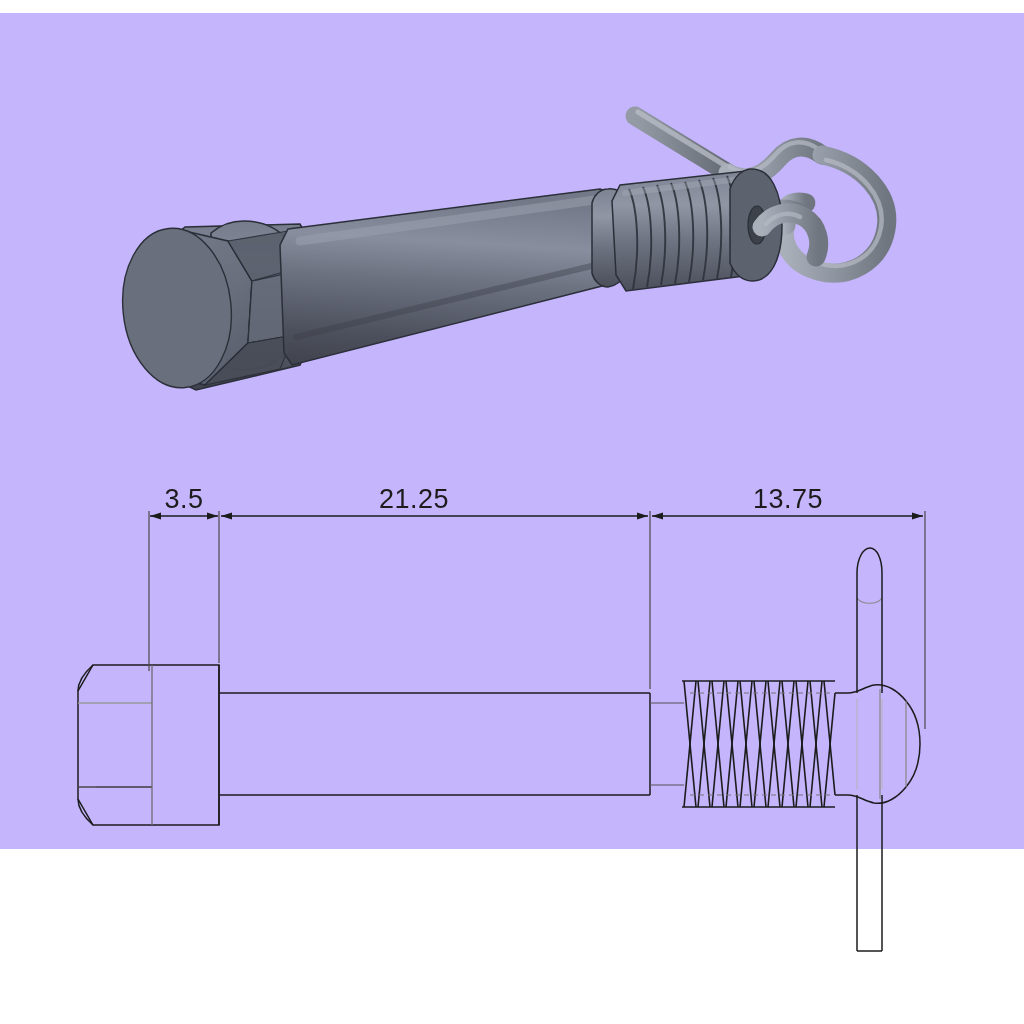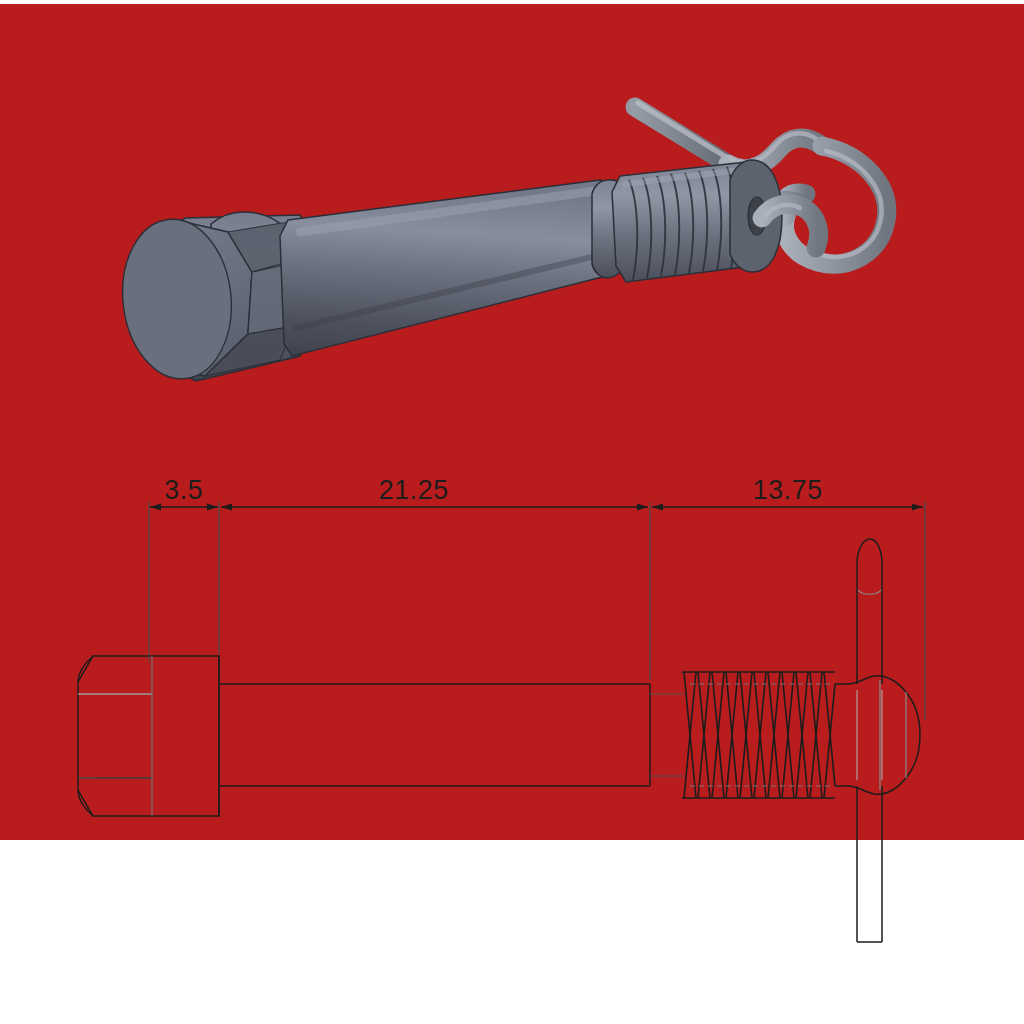--- a/index.html
+++ b/index.html
@@ -10,24 +10,24 @@
   body {
     width: 1024px;
     height: 1024px;
     font-family: "Liberation Sans", sans-serif;
     overflow: hidden;
     position: relative;
   }
   #canvas-root {
     position: absolute;
     left: 0;
-    top: 4px;
+    top: 13px;
     width: 1024px;
     height: 836px;
-    background: #b91c1c;
+    background: #c4b5fd;
   }
   svg.layer {
     position: absolute;
     left: 0;
     top: 0;
     width: 1024px;
     height: 1024px;
     display: block;
   }
   .dim-text {

